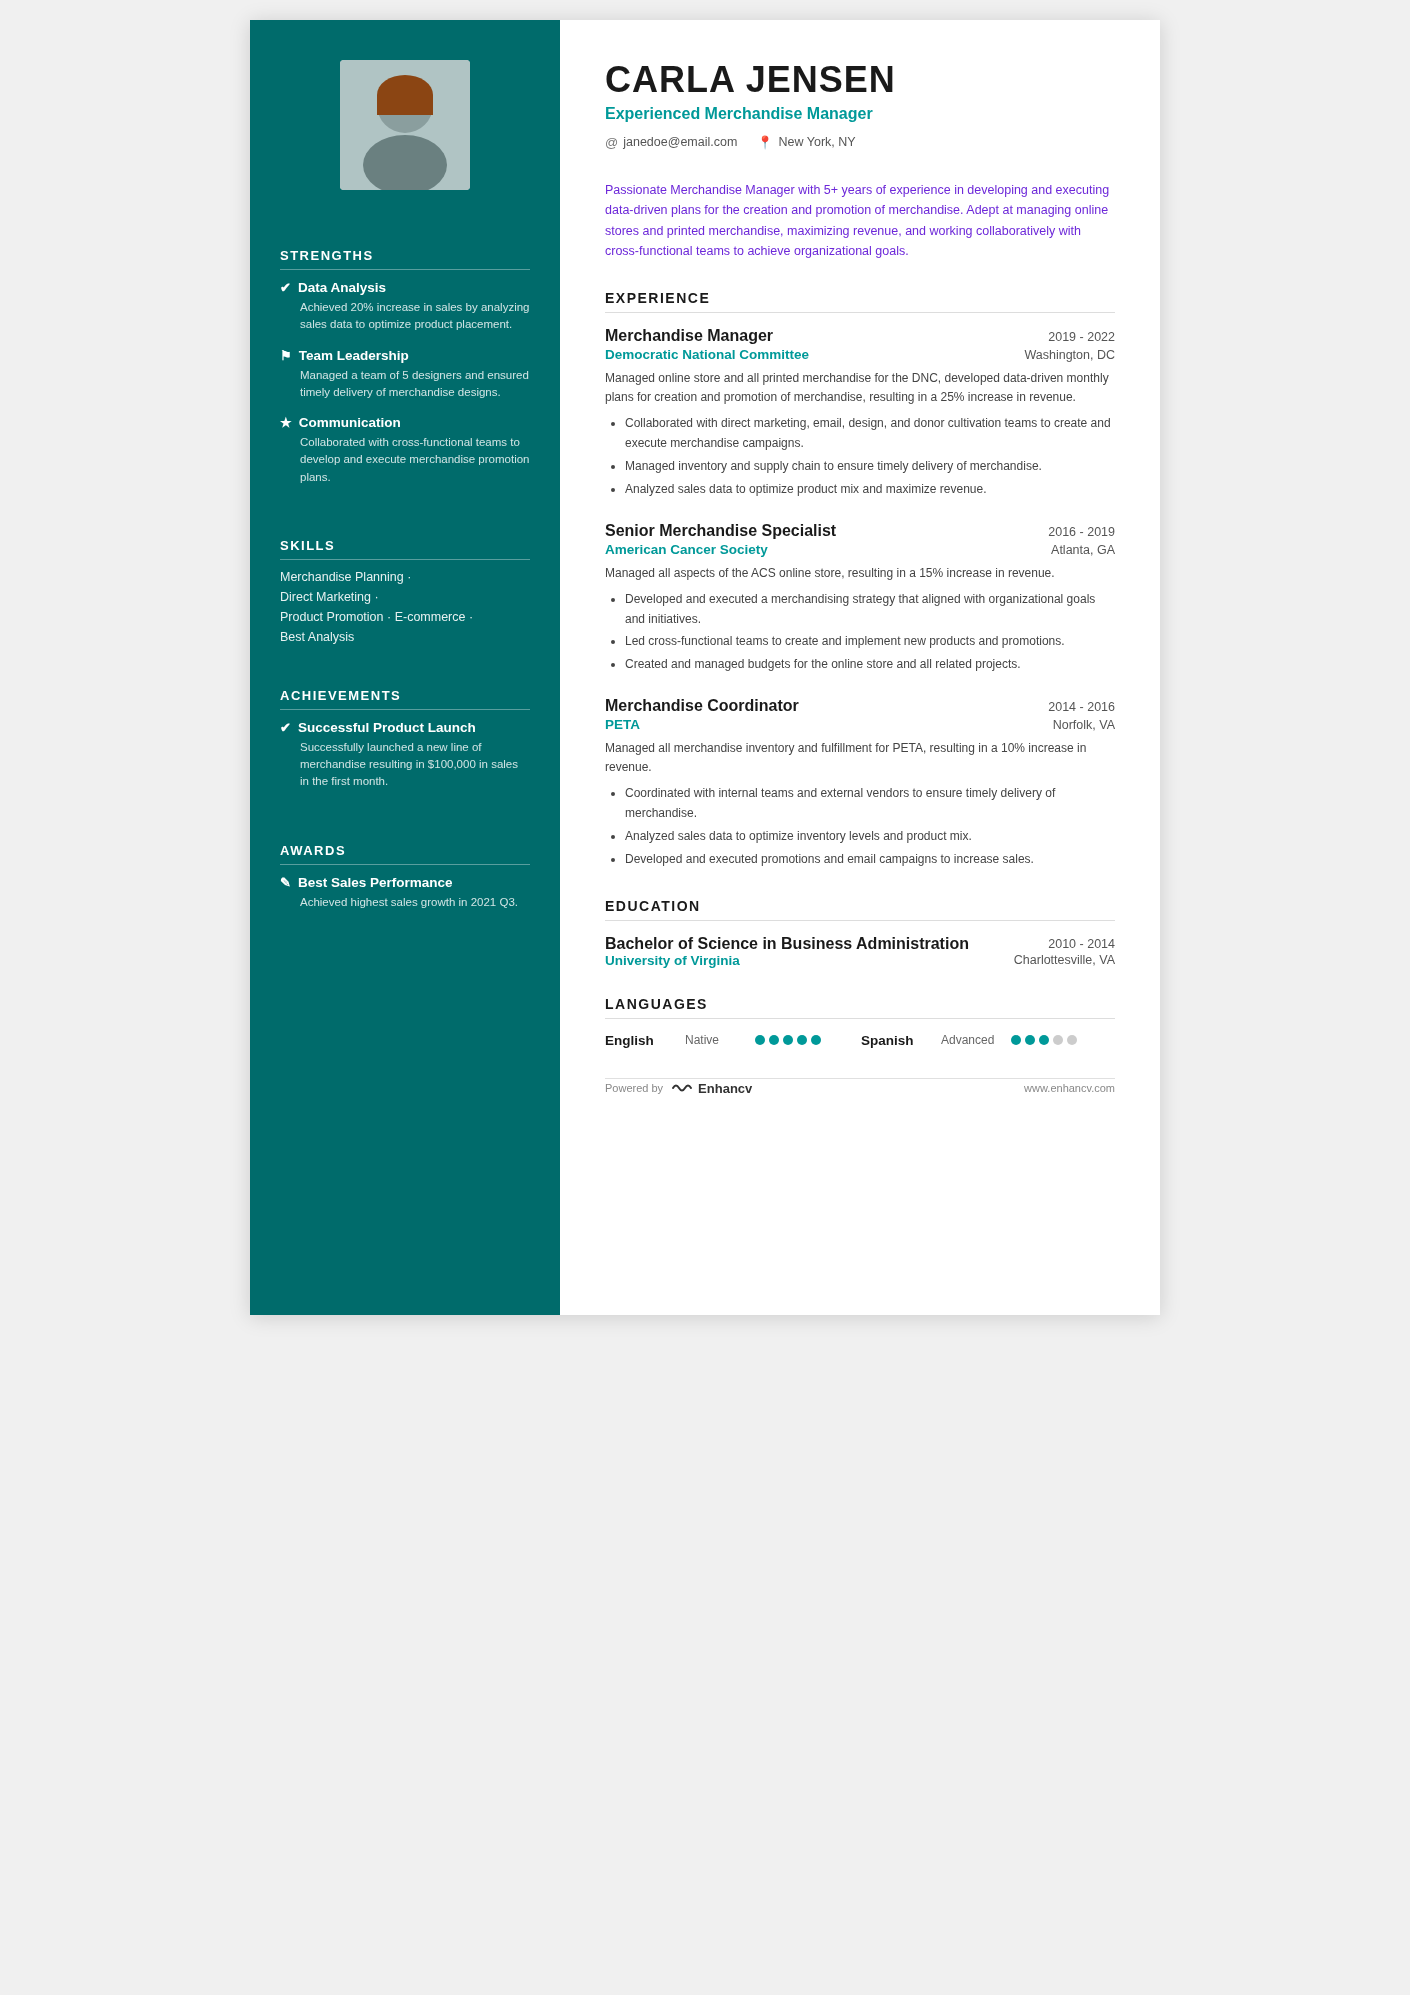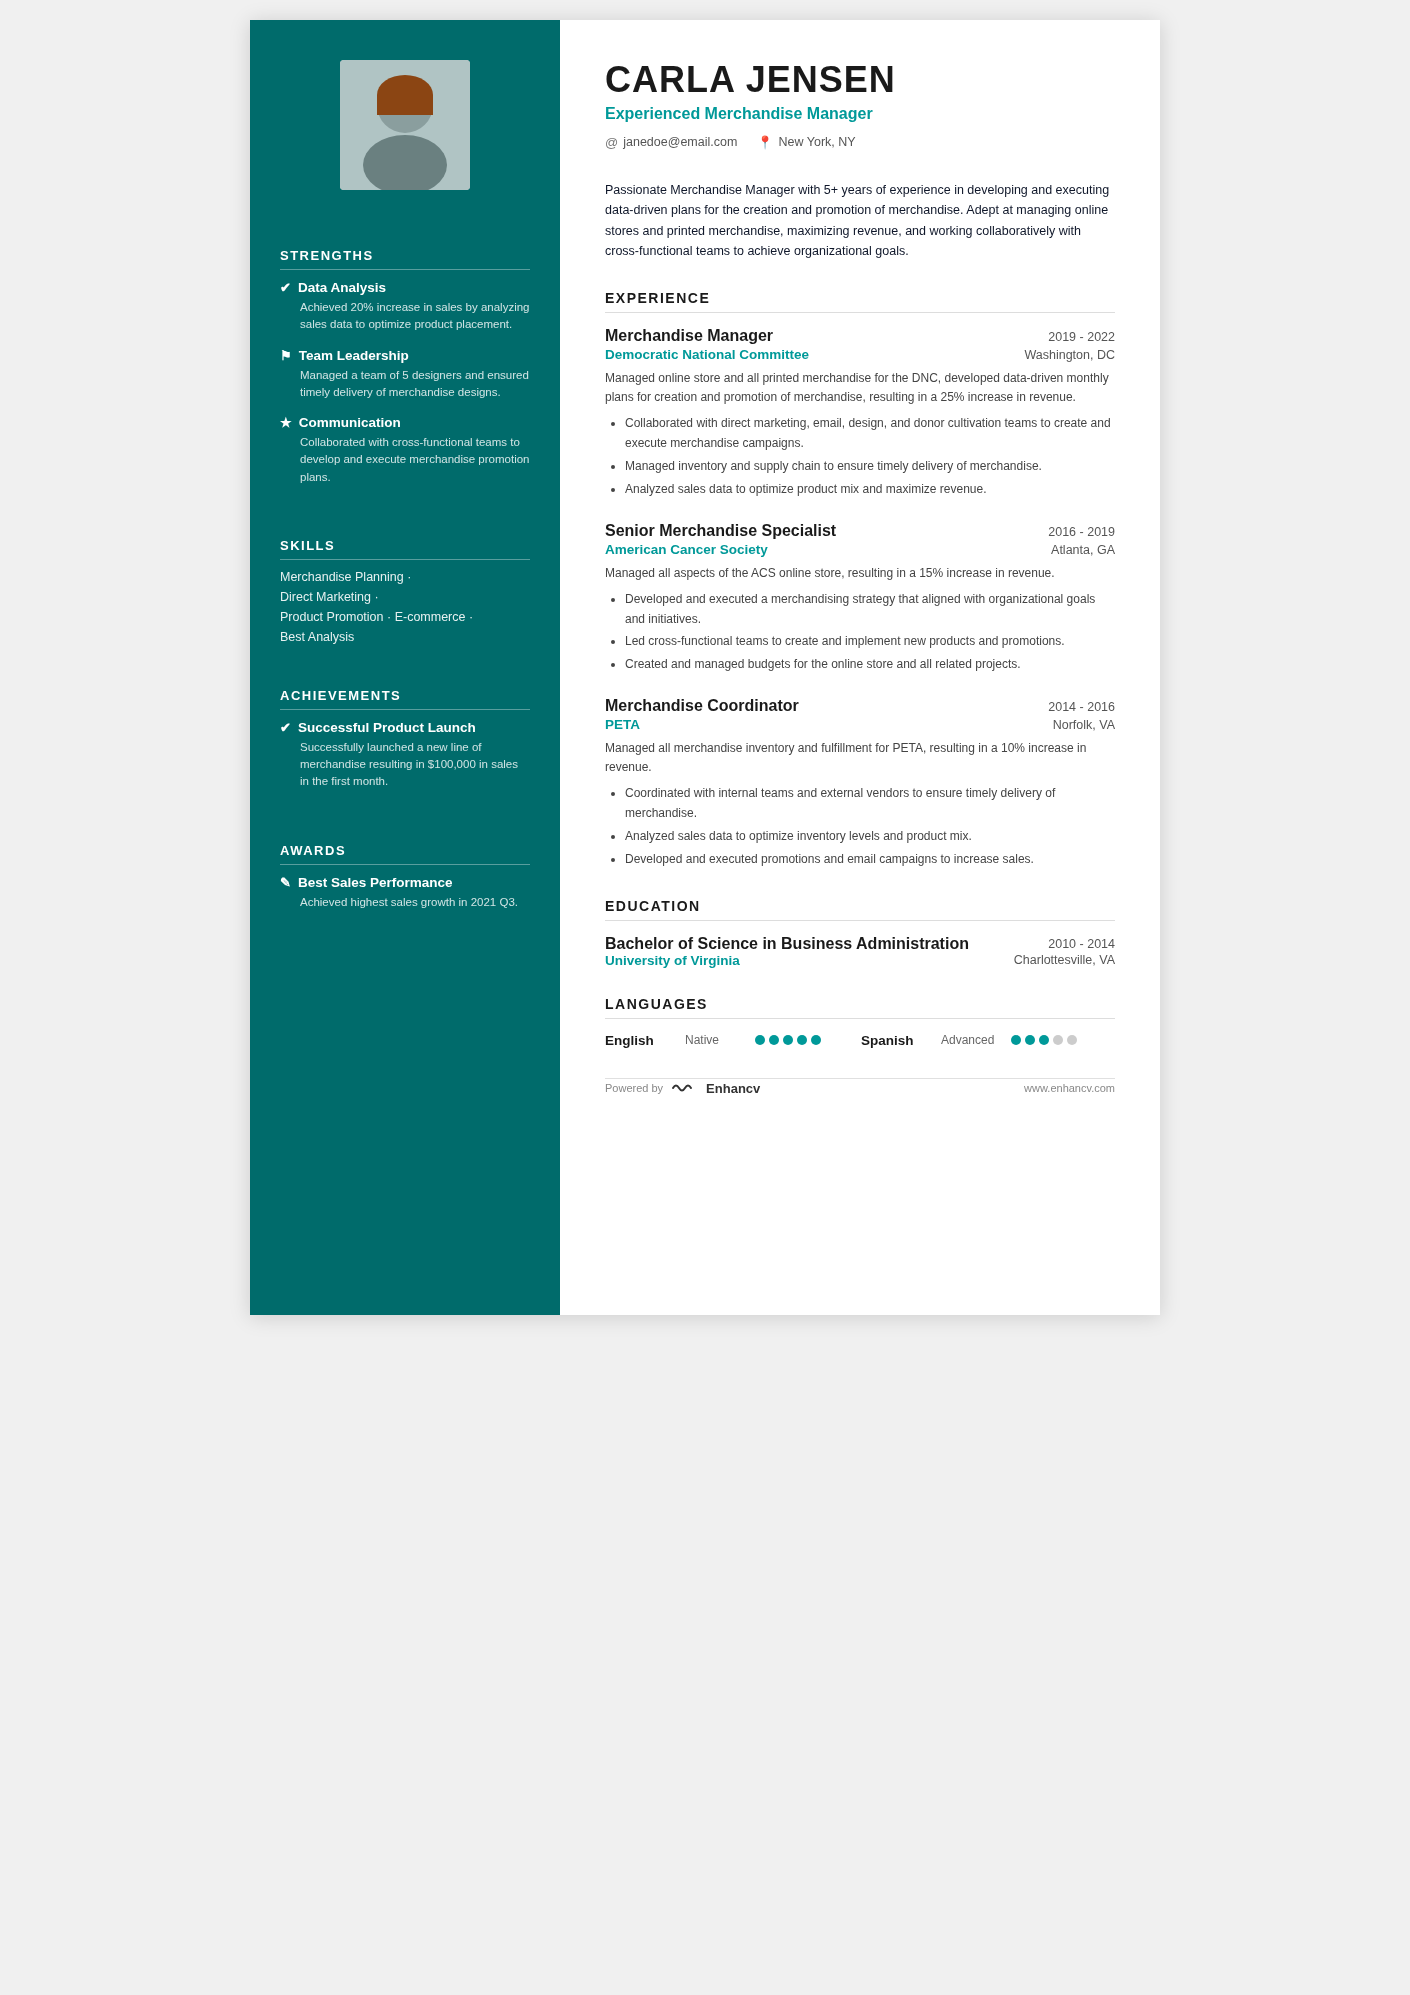--- a/index.html
+++ b/index.html
@@ -172,21 +172,21 @@
       font-weight: 700;
       letter-spacing: 1.5px;
       text-transform: uppercase;
       color: #1a1a1a;
       padding-bottom: 6px;
       border-bottom: 1.5px solid #ddd;
       margin-bottom: 14px;
     }
     .summary-text {
       font-size: 12.5px;
-      color: #0f172a;
+      color: #6d28d9;
       line-height: 1.65;
     }
     .exp-item {
       margin-bottom: 22px;
     }
     .exp-header {
       display: flex;
       justify-content: space-between;
       align-items: baseline;
       margin-bottom: 2px;
@@ -313,21 +313,21 @@
       font-size: 11px;
       color: #888;
     }
     .footer-right {
       font-size: 11px;
       color: #888;
     }
     .enhancv-logo {
       display: flex;
       align-items: center;
-      gap: 13px;
+      gap: 5px;
       font-size: 13px;
       font-weight: 700;
       color: #333;
     }
     .sidebar-footer {
       flex: 1;
     }
   </style>
 </head>
 <body>

